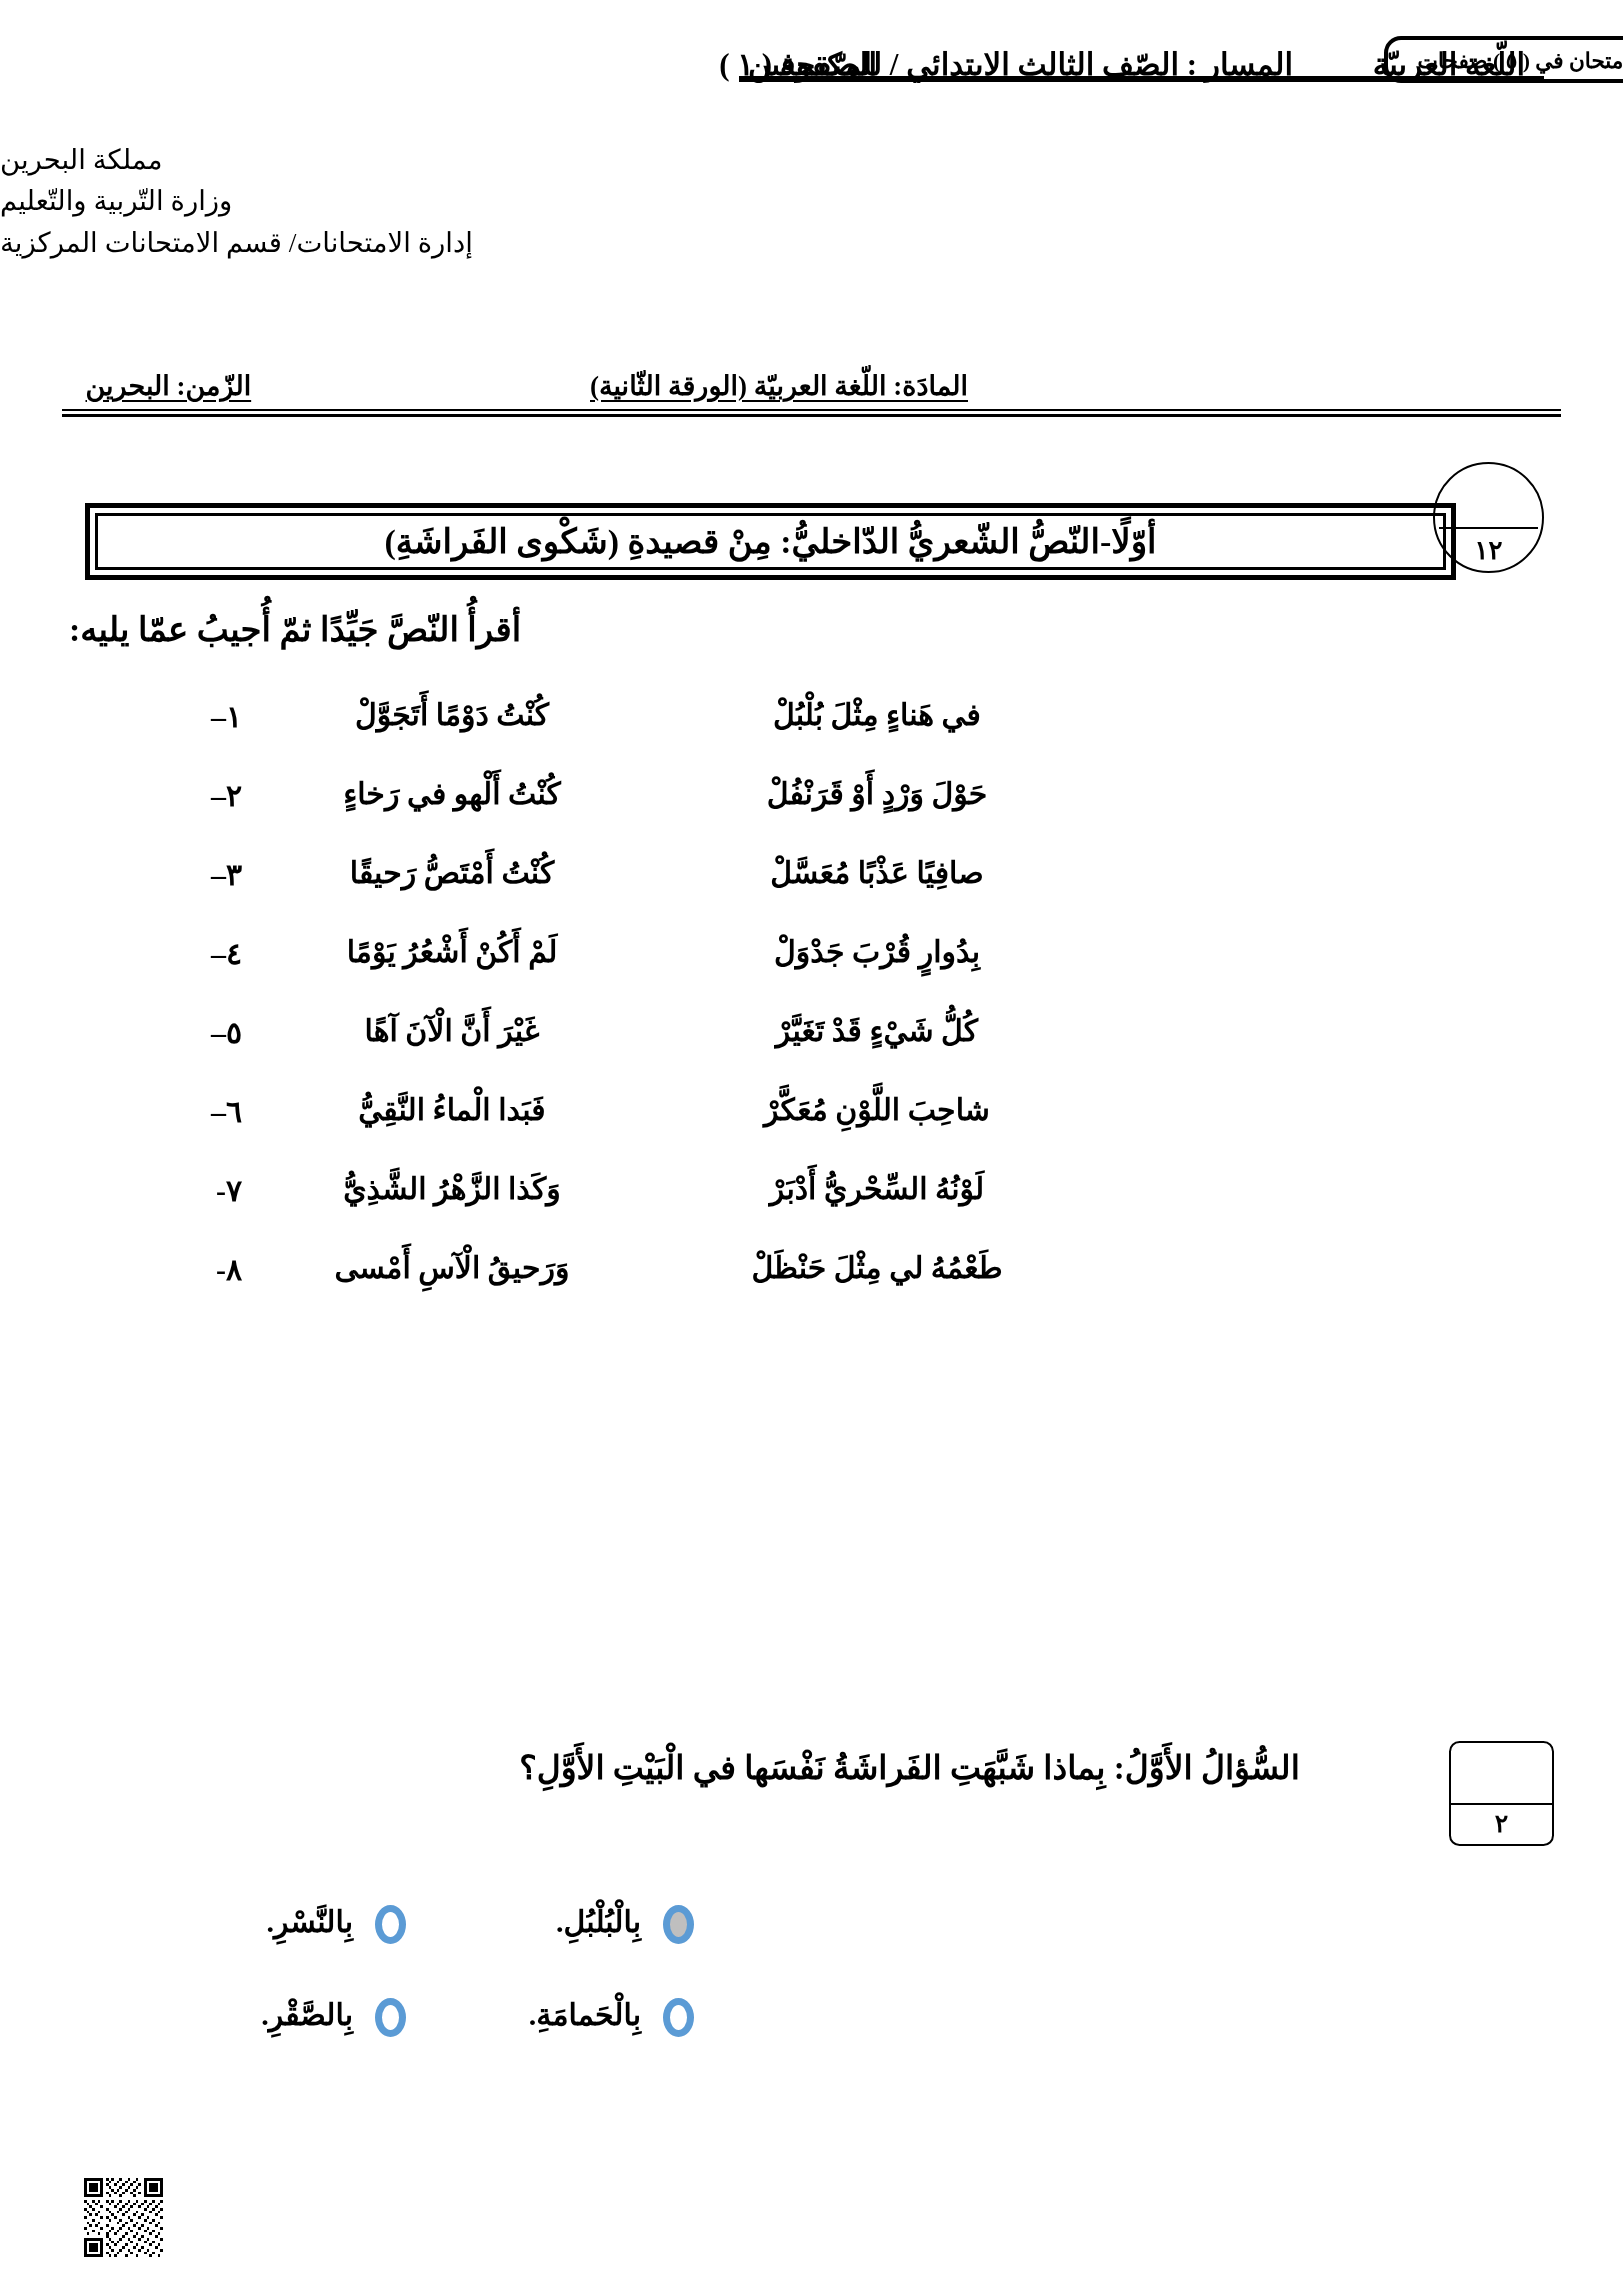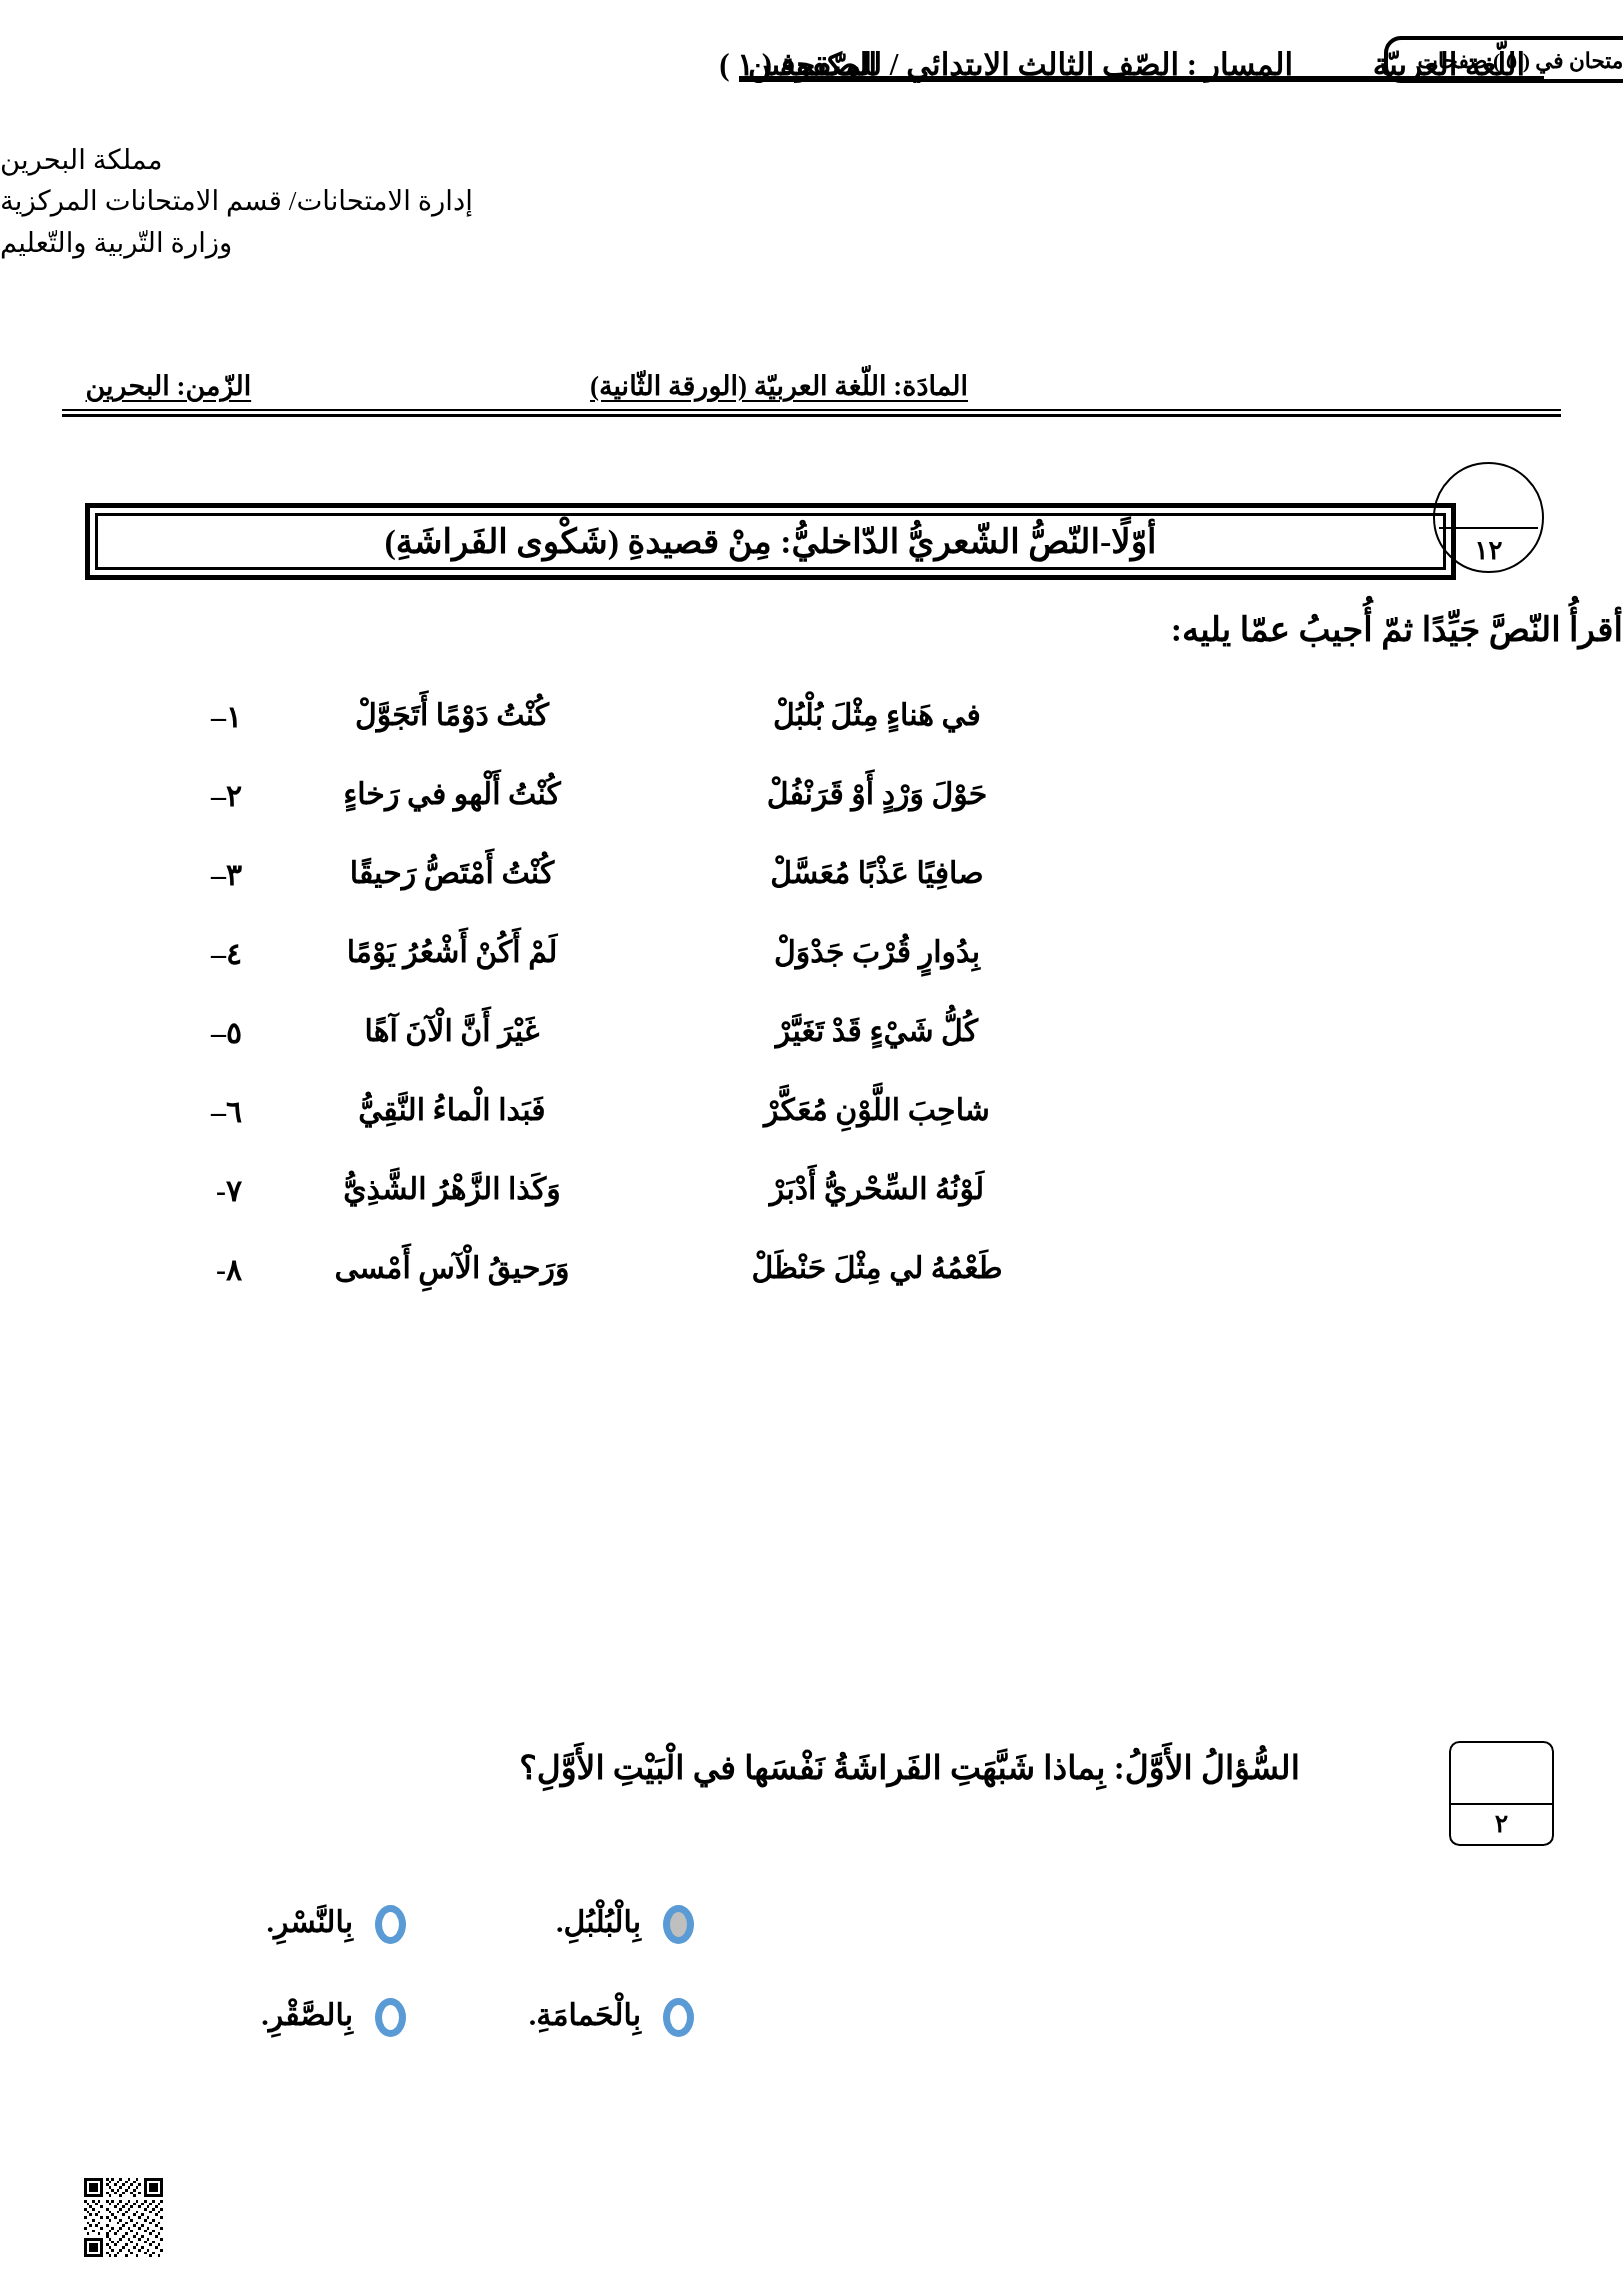--- a/index.html
+++ b/index.html
@@ -182,24 +182,24 @@
     white-space: nowrap;
     transform: translateY(-1.3px);
   }
 
   
   .read-instr {
     position: absolute;
     top: 609px;
     right: 0;
     left: 0;
-    text-align: right;
+    text-align: left;
     font-size: 34px;
     font-weight: 800;
-    padding-left: 118px;
+    padding-left: 69px;
     box-sizing: border-box;
   }
 
   
   .verses {
     position: absolute;
     top: 690px;
     right: 0;
     left: 0;
   }
@@ -328,22 +328,22 @@
     <div class="hdr-text hdr-page">الصّفحة ( ١ )</div>
   </div>
   <div class="topbar-rule"></div>
 
   <div class="note-box">
     <div class="note-box-inner">لاحظ أنّ إجابة الامتحان في ( ٥ ) صفحات</div>
   </div>
 
   <div class="ministry">
     <div>مملكة البحرين</div>
+    <div>وزارة التّربية والتّعليم</div>
     <div>إدارة الامتحانات/ قسم الامتحانات المركزية</div>
-    <div>وزارة التّربية والتّعليم</div>
   </div>
 
   <div class="subjline">
     <div class="right">المادَة: اللّغة العربيّة (الورقة الثّانية)</div>
     <div class="left">الزّمن: البحرين</div>
   </div>
   <div class="double-rule"></div>
 
   <div class="title-band">
     <div class="mark-bubble">

